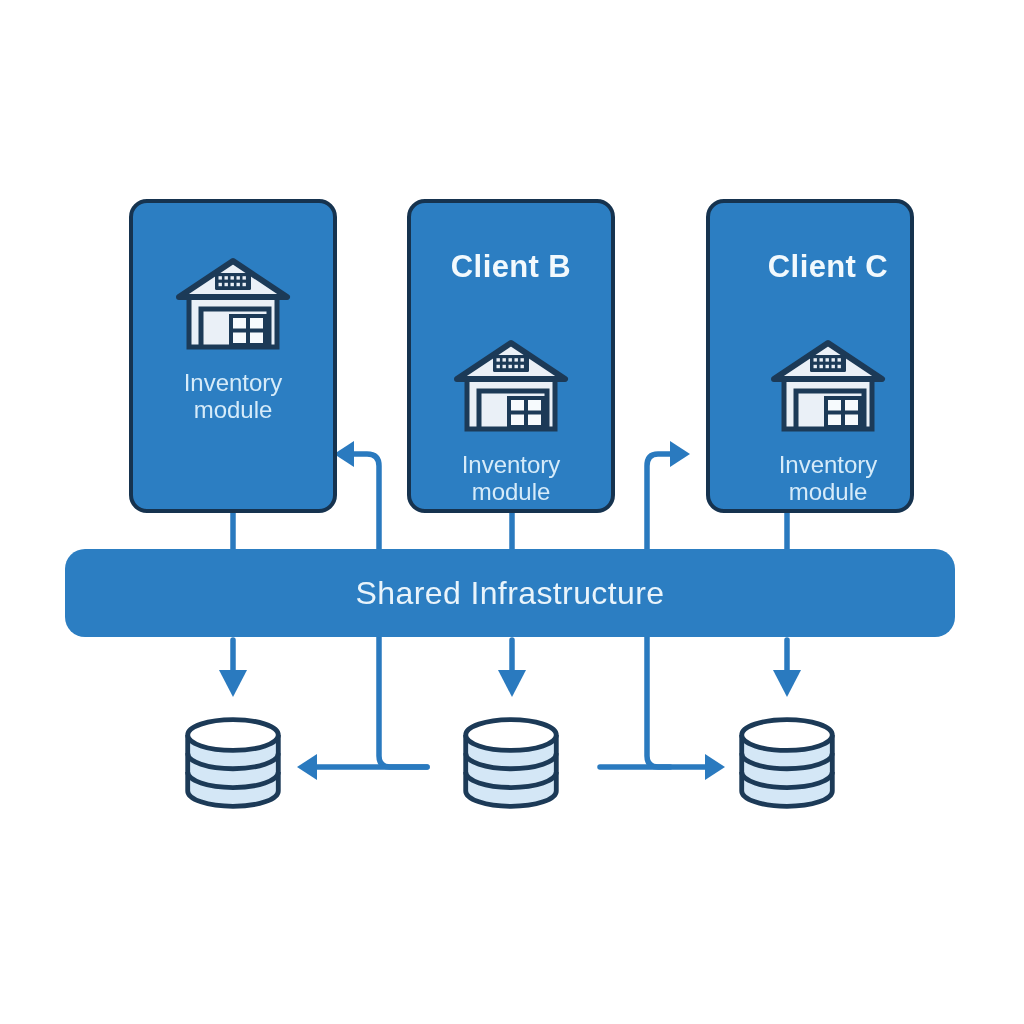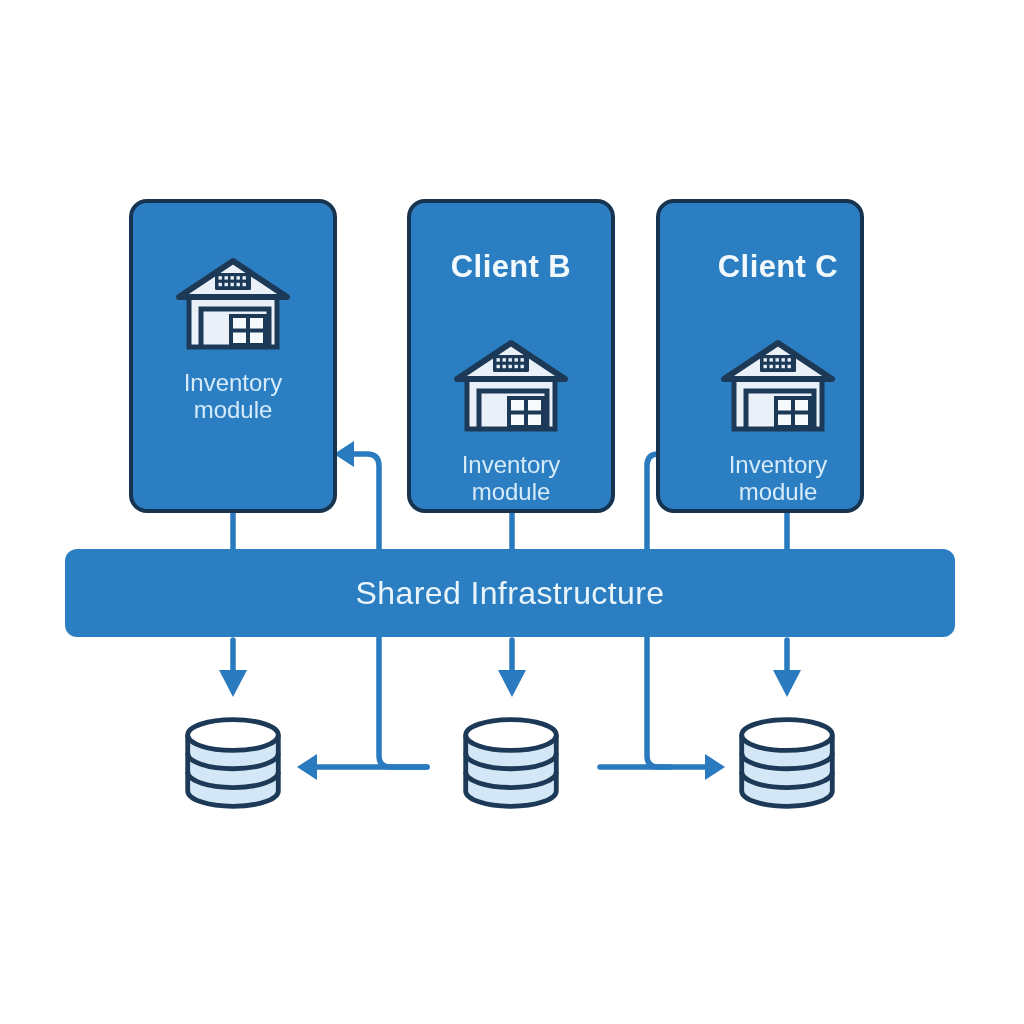--- a/index.html
+++ b/index.html
@@ -8,33 +8,33 @@
     font-family:"Liberation Sans",sans-serif;overflow:hidden;
   }
   .connectors{position:absolute;left:0;top:0;width:1024px;height:1024px;z-index:1;}
   .client-card{
     position:absolute;top:199px;width:208px;height:314px;box-sizing:border-box;
     background:#2c7ec2;border:4px solid #16334f;border-radius:18px;z-index:2;
     display:flex;flex-direction:column;align-items:center;
   }
   .card-a{left:129px;}
   .card-b{left:407px;}
-  .card-c{left:656px;padding-left:36px;}
+  .card-c{left:706px;padding-left:36px;}
   .client-title{
     margin-top:46px;font-size:31px;font-weight:600;color:#f2f9fd;
     letter-spacing:0.4px;line-height:36px;
   }
   .warehouse{margin-top:50px;width:120px;height:100px;}
   .module-label{
     margin-top:16px;width:140px;text-align:center;
     font-size:24px;font-weight:500;line-height:1.13;color:#d6ebf9;
   }
   .shared-bar{
     position:absolute;left:65px;top:549px;width:890px;height:88px;
-    background:#2c7ec2;border-radius:12px;z-index:2;
+    background:#2c7ec2;border-radius:20px;z-index:2;
     display:flex;align-items:center;justify-content:center;
   }
   .shared-bar-label{font-size:32px;font-weight:500;color:#e9f4fb;letter-spacing:0.4px;}
   .database{position:absolute;top:706px;width:106px;height:112px;z-index:2;}
   .db-a{left:180px;}
   .db-b{left:458px;}
   .db-c{left:734px;}
 </style>
 </head>
 <body>

